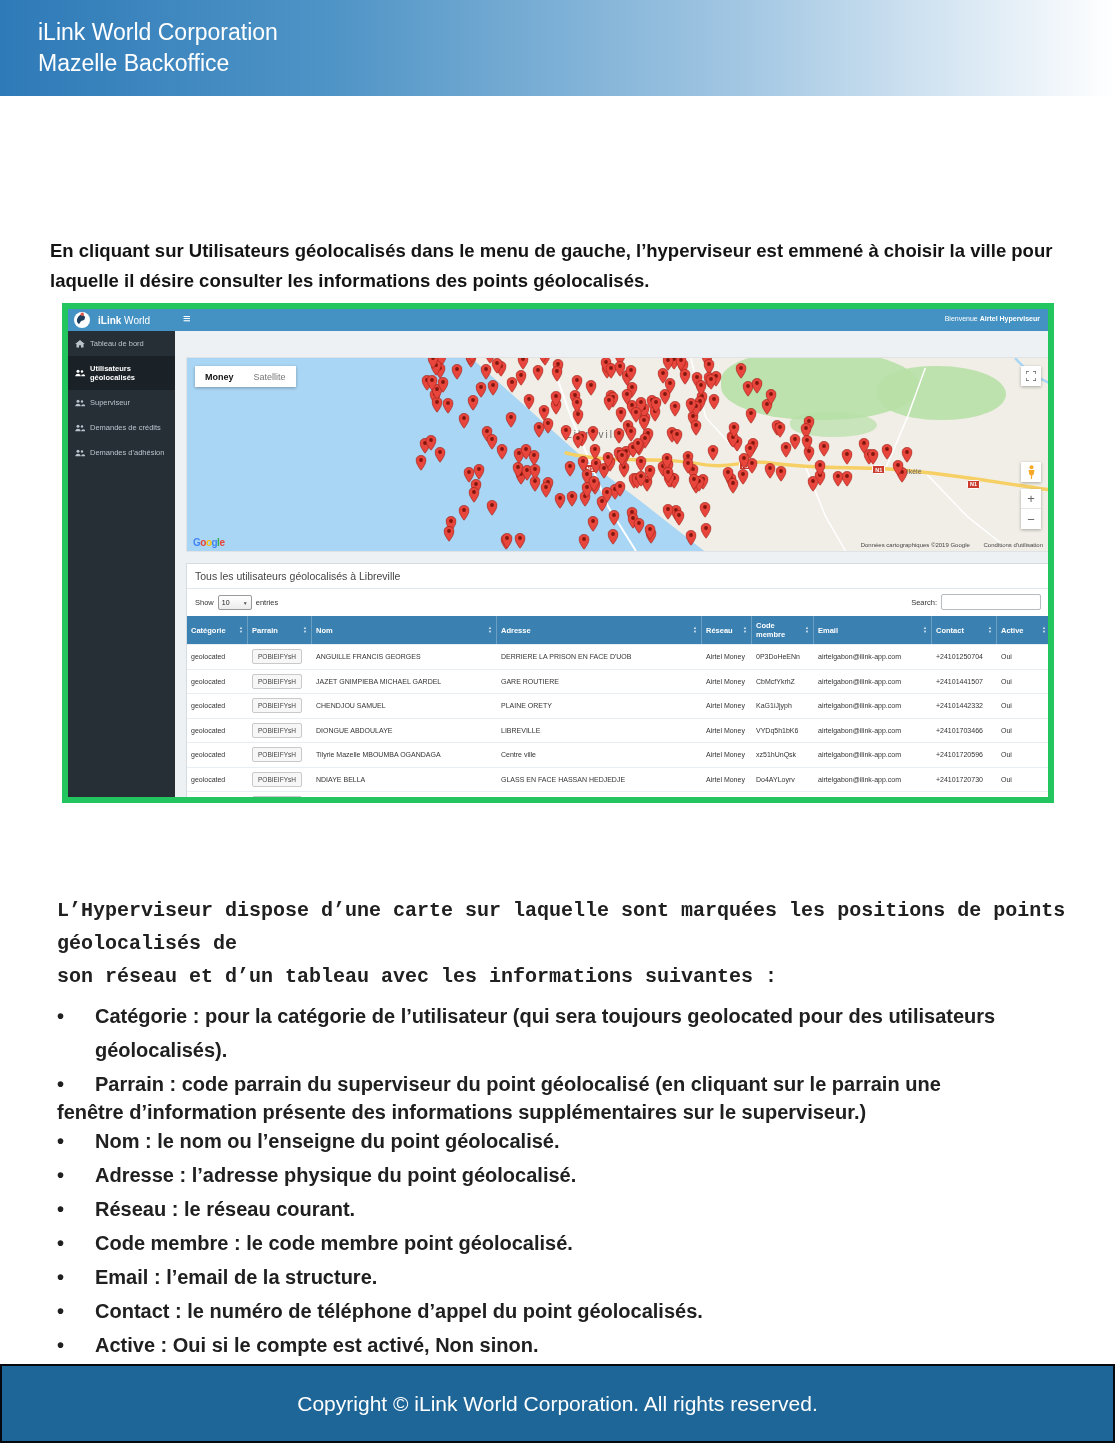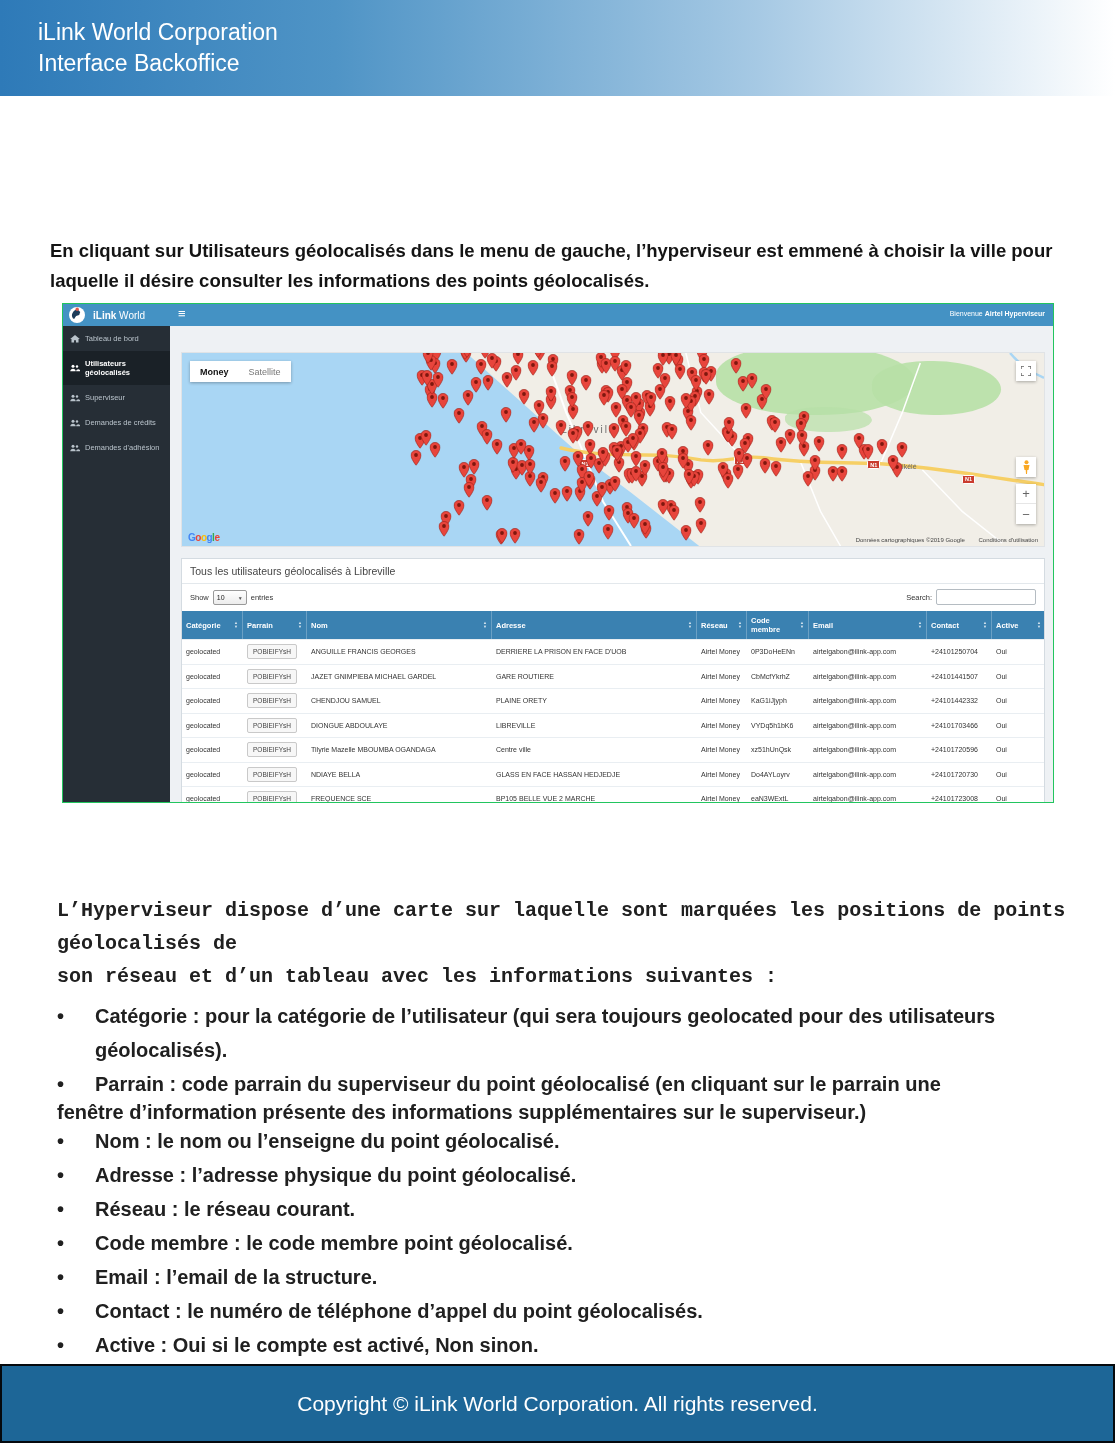--- a/index.html
+++ b/index.html
@@ -12,21 +12,21 @@
   .doc-header .ht{position:absolute;left:38px;top:17px;color:#fff;font-size:23px;line-height:31px;font-weight:400;}
 
   
   .doc-title{position:absolute;top:168px;left:0;width:100%;text-align:center;
     font-size:30px;font-weight:bold;color:#58585a;letter-spacing:.5px;}
   .doc-intro{position:absolute;top:236px;left:50px;width:1015px;font-size:18.5px;
     line-height:30px;color:#141414;font-weight:600;}
 
   
   .app{position:absolute;left:62px;top:303px;width:992px;height:500px;background:#15803d;
-    border:1px solid #22c55e;box-sizing:border-box;overflow:hidden;}
+    border:6px solid #22c55e;box-sizing:border-box;overflow:hidden;}
   .app-topbar{position:absolute;left:0;top:0;right:0;height:22px;background:#4492c4;}
   .brand{position:absolute;left:0;top:0;width:107px;height:22px;display:flex;align-items:center;}
   .logo{width:16px;height:16px;margin-left:6px;flex:0 0 auto;}
   .brand-name{margin-left:8px;font-size:10px;color:#fff;white-space:nowrap;}
   .brand-name b{font-weight:bold;}
   .hamburger{position:absolute;left:115px;top:2px;color:#fff;font-size:13px;font-weight:bold;cursor:pointer;}
   .welcome{position:absolute;right:8px;top:6px;font-size:7px;color:#fff;}
   .welcome b{font-weight:bold;}
 
   .sidebar{position:absolute;left:0;top:22px;bottom:0;width:107px;background:#262e36;}
@@ -111,21 +111,21 @@
     justify-content:center;color:#fff;font-size:21px;}
 </style>
 </head>
 <body>
 
 <div id="page">
 
   <div class="doc-header">
     <div class="ht">
       <div>iLink World Corporation</div>
-      <div>Interface Backoffice</div>
+      <div>Mazelle Backoffice</div>
     </div>
   </div>
 
   <div class="doc-intro">En cliquant sur Utilisateurs géolocalisés dans le menu de gauche, l’hyperviseur est emmené à choisir la ville pour laquelle il désire consulter les informations des points géolocalisés.</div>
 
   <div class="app">
     <div class="app-topbar">
       <div class="brand">
         <svg class="logo" viewBox="0 0 16 16">
           <circle cx="8" cy="8" r="8" fill="#fff"></circle>

